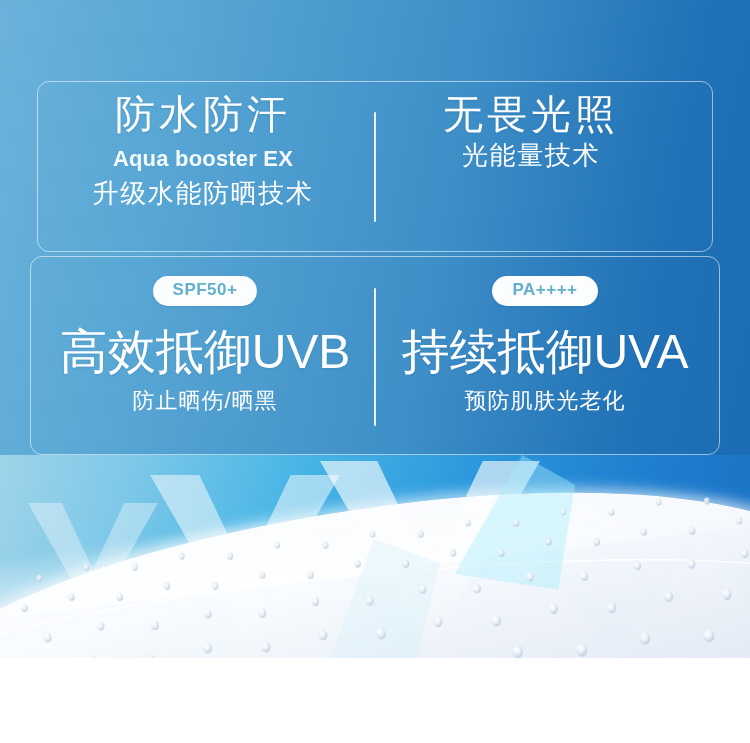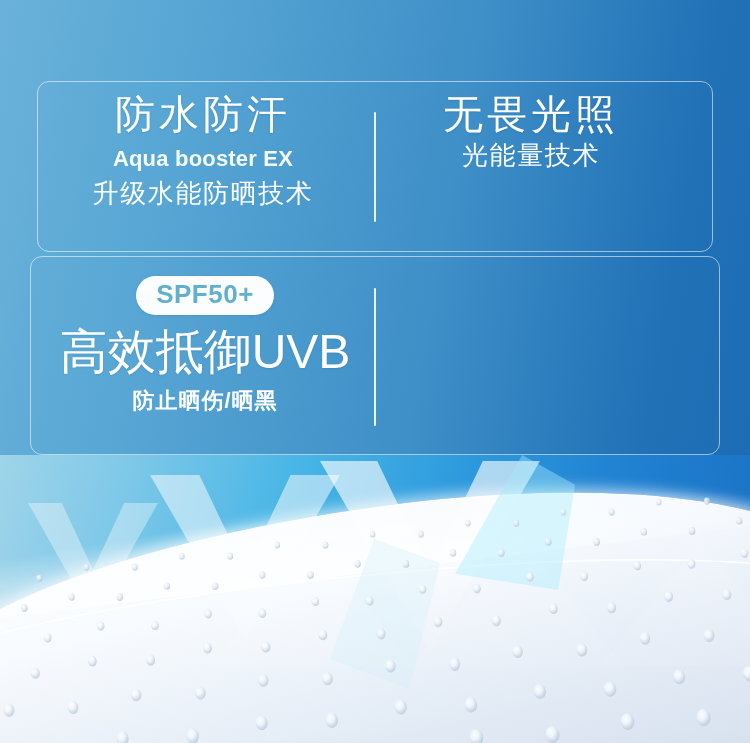--- a/index.html
+++ b/index.html
@@ -7,21 +7,21 @@
     padding: 0;
     background: #ffffff;
   }
   body {
     font-family: "Liberation Sans", "DejaVu Sans", sans-serif;
   }
 
   #page {
     position: relative;
     width: 750px;
-    height: 743px;
+    height: 658px;
     overflow: hidden;
     background: linear-gradient(100deg, #6ab2da 0%, #57a6d4 22%, #3f8fc8 55%, #2071b6 82%, #1a6bb2 100%);
   }
 
   
   .photo-region {
     position: absolute;
     left: 0;
     top: 455px;
     width: 750px;
@@ -210,21 +210,21 @@
     line-height: 1.35;
     letter-spacing: 1.6px;
     color: #ffffff;
     margin-top: 1px;
   }
 
   .badge {
     display: inline-block;
     background: #fbfdff;
     color: #63b0cc;
-    font-size: 26px;
+    font-size: 17px;
     font-weight: 700;
     letter-spacing: 0.5px;
     padding: 5px 20px 7px 20px;
     border-radius: 22px;
     line-height: 1.05;
     box-shadow: 0 1px 3px rgba(20,70,110,0.10);
   }
   .badge-row { height: 46px; }
 
   .big-cn {
@@ -232,21 +232,21 @@
     font-weight: 400;
     line-height: 1.1;
     letter-spacing: 0px;
     color: #ffffff;
     margin-top: 4px;
     white-space: nowrap;
     text-shadow: 0 1px 2px rgba(20,70,110,0.14);
   }
   .small-cn {
     font-size: 22px;
-    font-weight: 700;
+    font-weight: 400;
     line-height: 1.3;
     letter-spacing: 1px;
     color: #ffffff;
     margin-top: 8px;
   }
 </style>
 </head>
 <body>
 
 <div id="page">
@@ -415,14 +415,21 @@
   <div class="divider" id="divider-bottom"></div>
 
   <div class="col" id="col-bot-left">
     <div class="badge-row">
       <span class="badge">SPF50+</span>
     </div>
     <div class="big-cn">高效抵御UVB</div>
     <div class="small-cn">防止晒伤/晒黑</div>
   </div>
 
+  <div class="col" id="col-bot-right">
+    <div class="badge-row">
+      <span class="badge">PA++++</span>
+    </div>
+    <div class="big-cn">持续抵御UVA</div>
+    <div class="small-cn">预防肌肤光老化</div>
+  </div>
 
 </div>
 
 </body></html>

